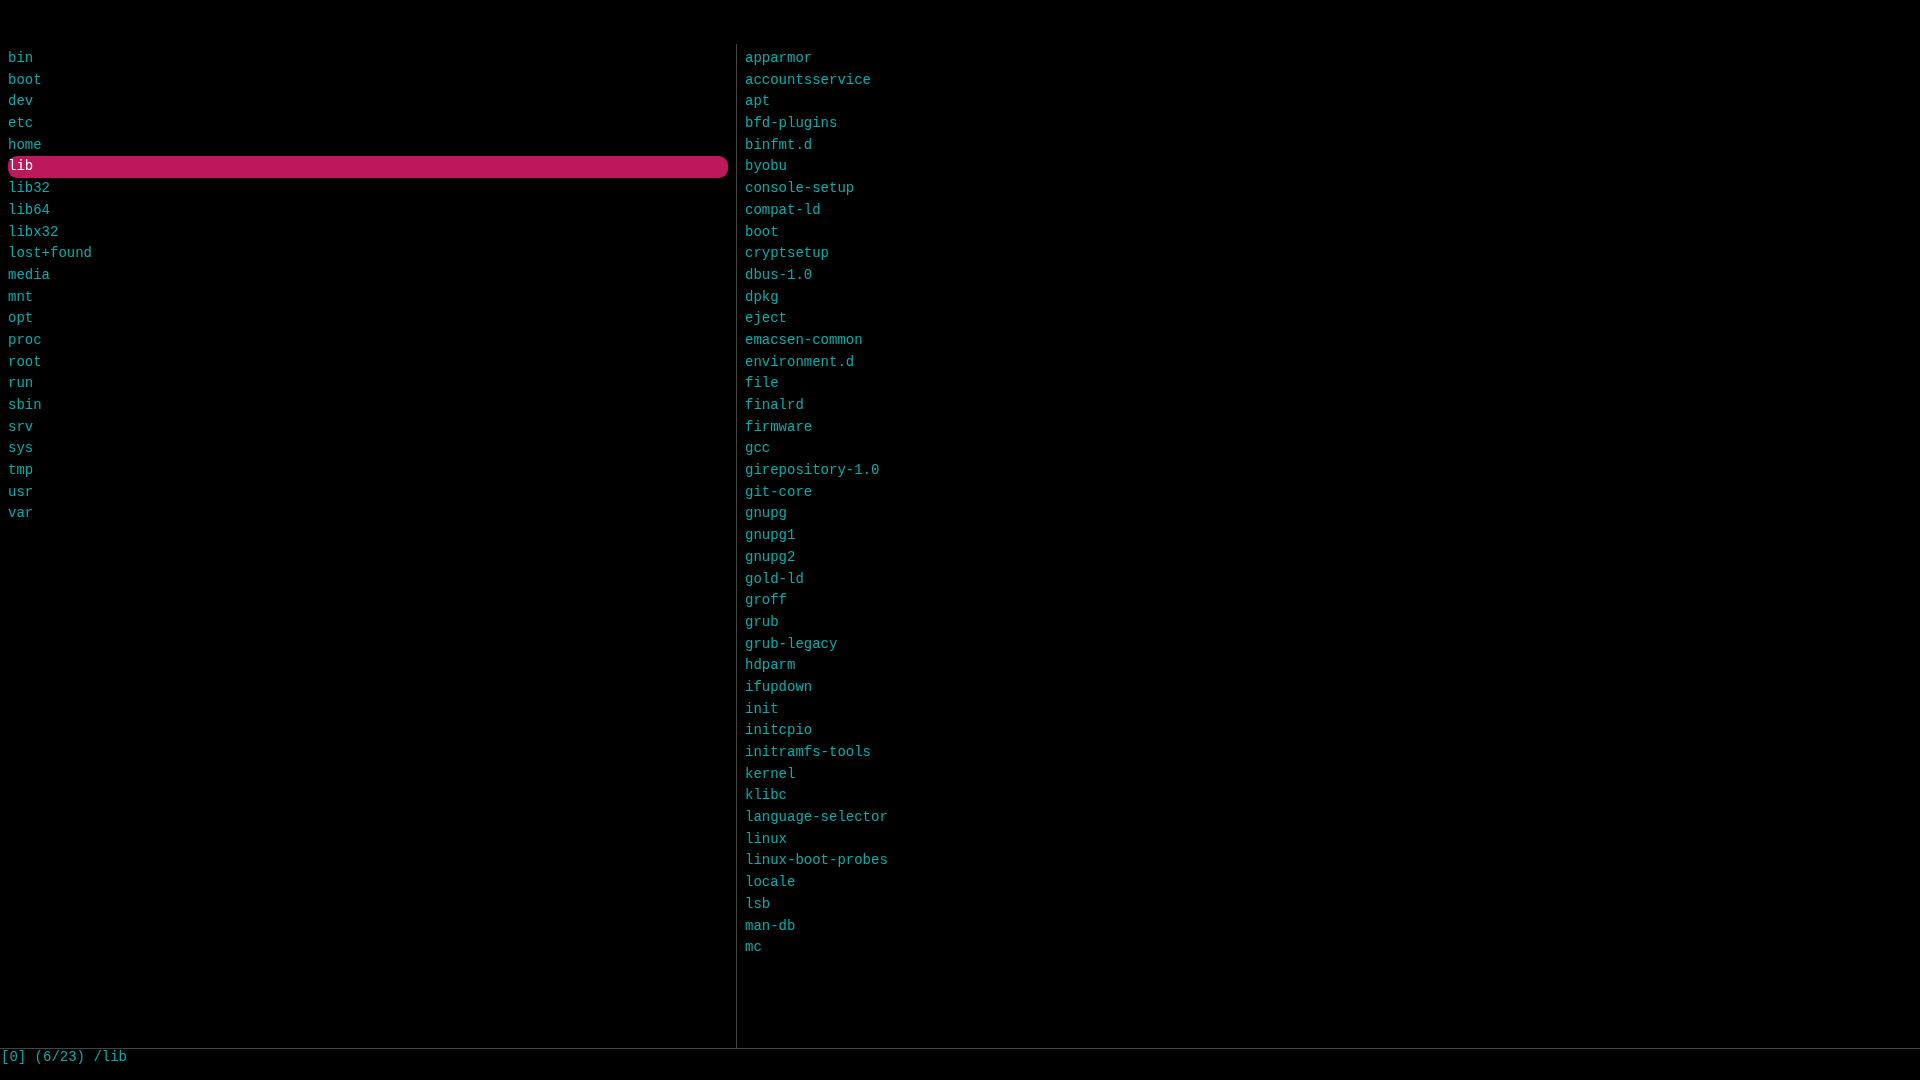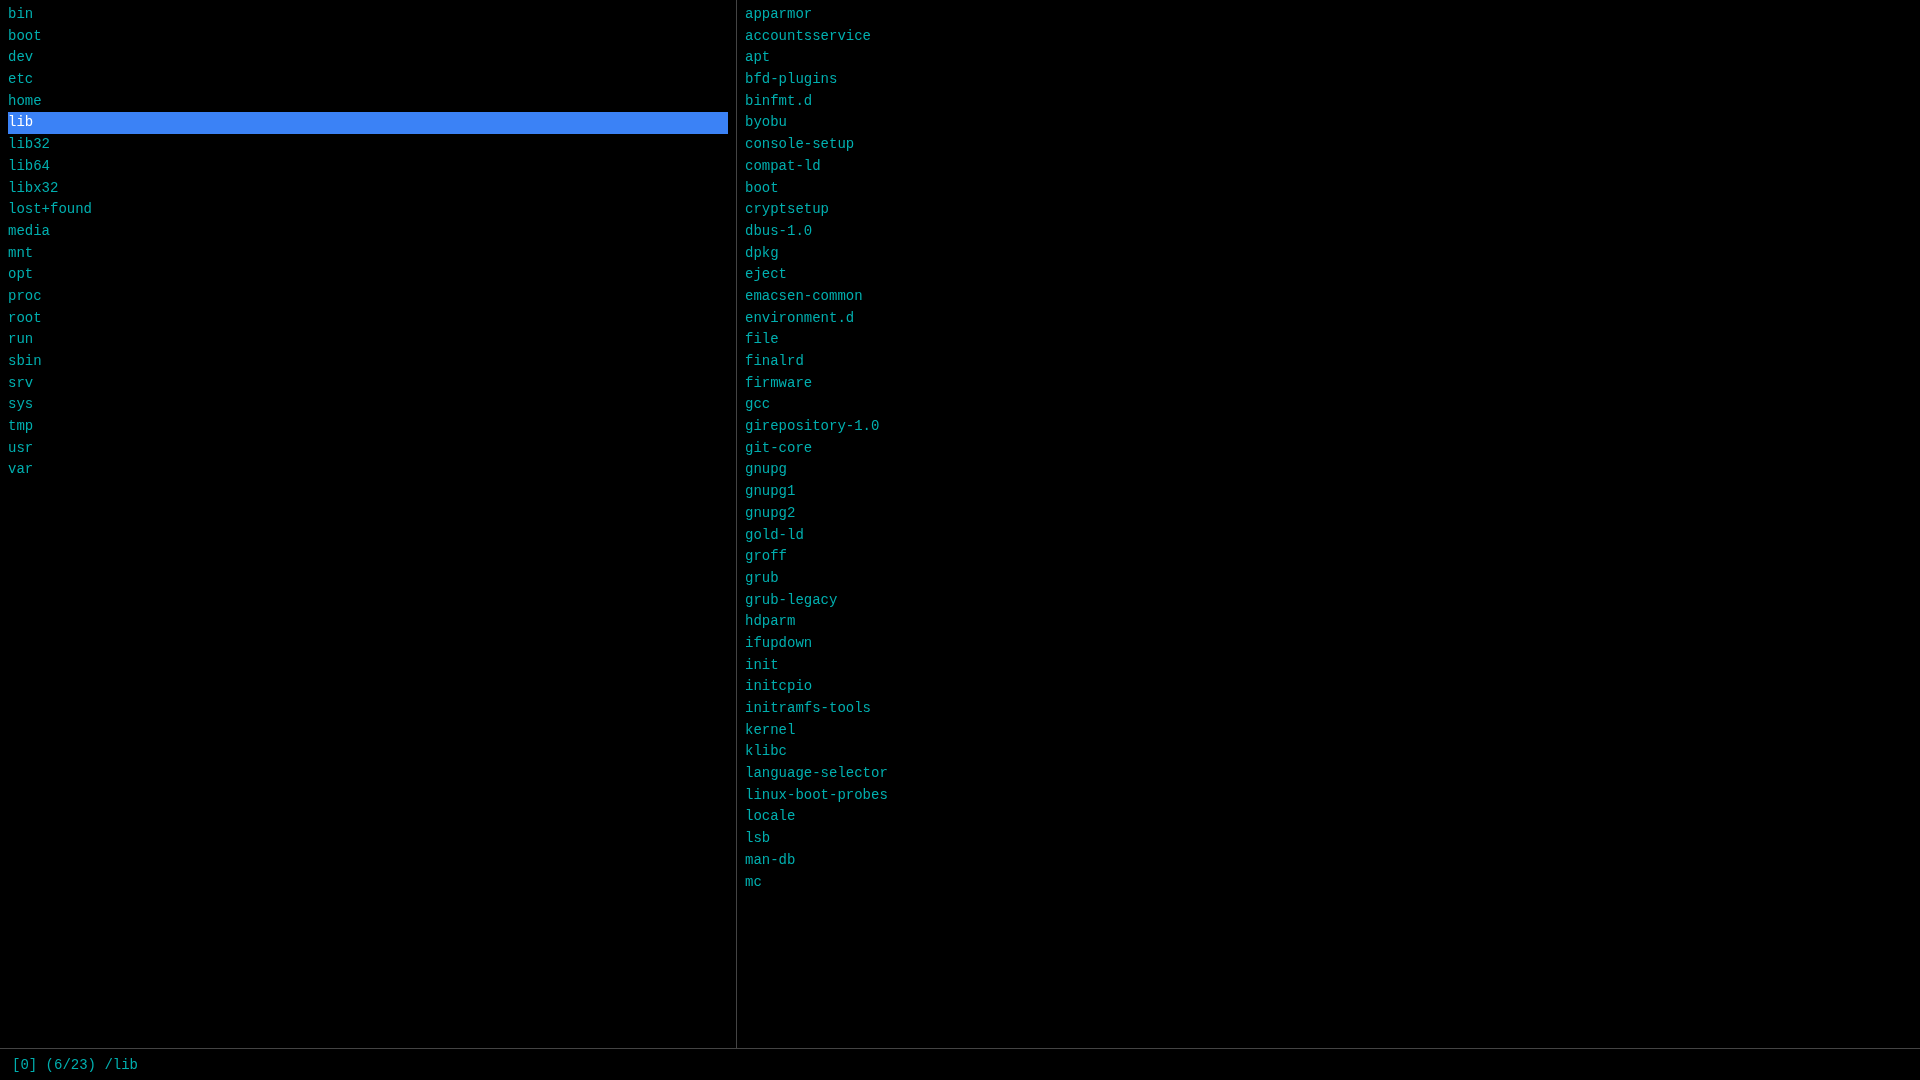--- a/index.html
+++ b/index.html
@@ -17,20 +17,21 @@
       height: 1080px;
       overflow: hidden;
       display: flex;
       flex-direction: column;
     }
 
     .main-area {
       display: flex;
       flex: 1;
       overflow: hidden;
+      margin-top: 44px;
     }
 
     .left-panel {
       width: 737px;
       border-right: 1px solid #444;
       padding: 4px 8px;
       overflow-y: auto;
     }
 
     .right-panel {
@@ -42,31 +43,31 @@
     .file-item {
       display: block;
       color: #00afaf;
       cursor: pointer;
       white-space: nowrap;
       line-height: 1.55;
       font-size: 14px;
     }
 
     .file-item.selected {
-      background-color: #3b82f6;
+      background-color: #be185d;
       color: #ffffff;
+      border-radius: 9px;
     }
 
     .status-bar {
       height: 32px;
       background-color: #000000;
       border-top: 1px solid #444;
       display: flex;
-      align-items: center;
-      padding: 0 12px;
+      padding: 0 1px;
       color: #00afaf;
       font-size: 14px;
     }
   </style>
 </head>
 <body>
 
 <div class="main-area">
   <div class="left-panel">
 
@@ -124,20 +125,21 @@
       <span class="file-item">grub</span>
       <span class="file-item">grub-legacy</span>
       <span class="file-item">hdparm</span>
       <span class="file-item">ifupdown</span>
       <span class="file-item">init</span>
       <span class="file-item">initcpio</span>
       <span class="file-item">initramfs-tools</span>
       <span class="file-item">kernel</span>
       <span class="file-item">klibc</span>
       <span class="file-item">language-selector</span>
+      <span class="file-item">linux</span>
       <span class="file-item">linux-boot-probes</span>
       <span class="file-item">locale</span>
       <span class="file-item">lsb</span>
       <span class="file-item">man-db</span>
       <span class="file-item">mc</span>
     </div>
 </div>
 <div class="status-bar">
   <span>[0] (6/23) /lib</span>
 </div>

